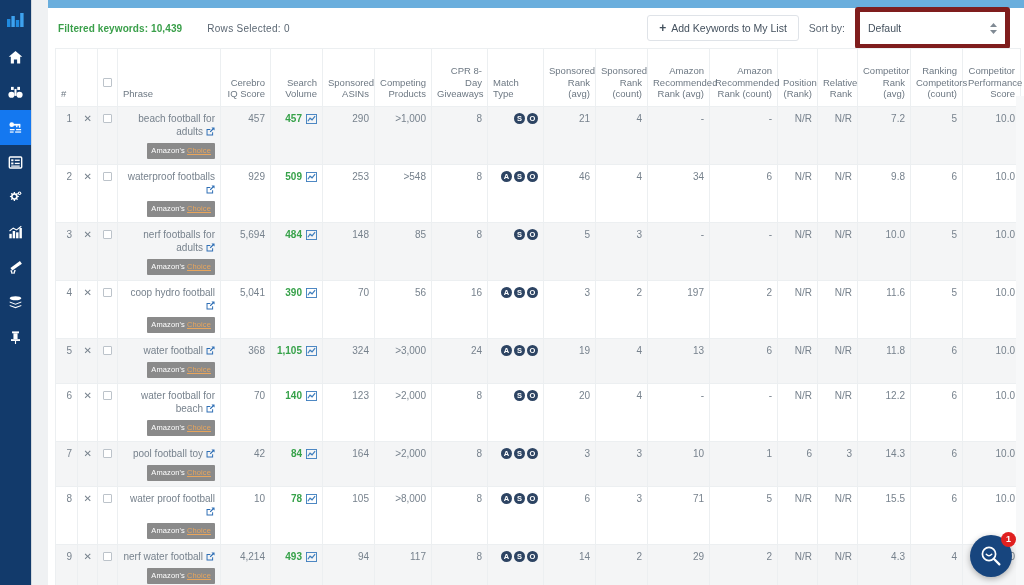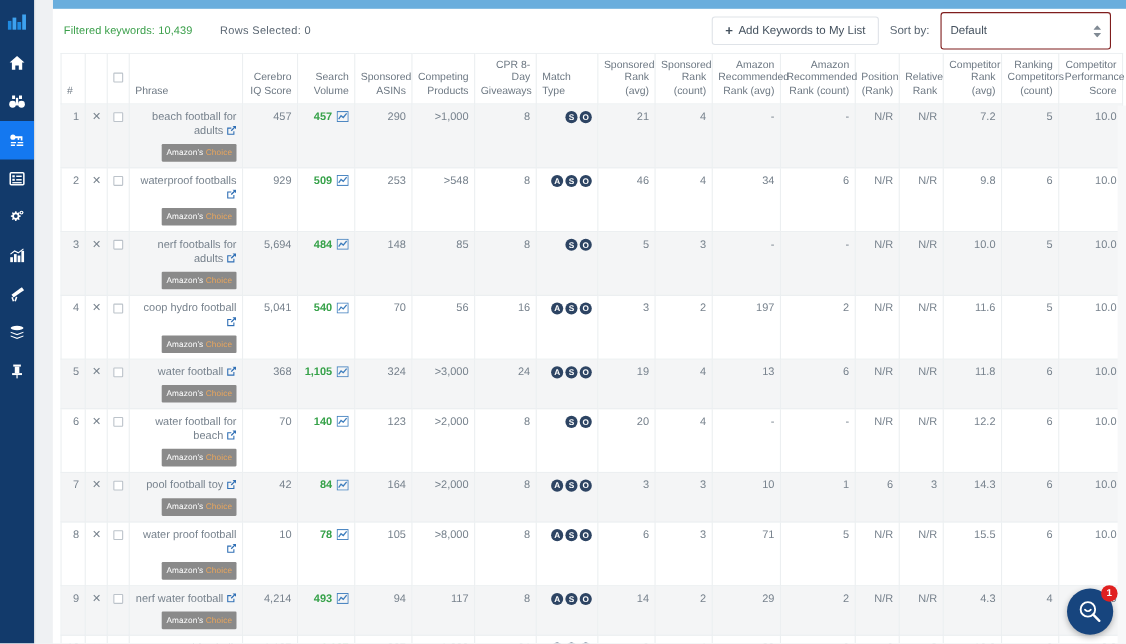--- a/index.html
+++ b/index.html
@@ -48,39 +48,39 @@
     height: 8px; width: 100%;
     background: #6aaedd;
   }
   #toolbar {
     height: 40px; width: 100%;
     display: flex; align-items: center;
     padding: 0 14px 0 10px;
     position: relative;
   }
   .filtered-kw {
-    font-size: 10px; font-weight: normal; color: #3a9f4a;
+    font-size: 10px; font-weight: bold; color: #3a9f4a;
     letter-spacing: .1px;
   }
   .rows-sel {
     font-size: 10px; color: #5a6672; margin-left: 25px; letter-spacing: .3px;
   }
   .toolbar-right {
     margin-left: auto; display: flex; align-items: center; gap: 10px;
   }
   .btn-add {
     border: 1px solid #dfe3e8; background: #fff; border-radius: 3px;
     font-size: 10.5px; color: #44515e; padding: 6px 11px;
     display: flex; align-items: center; gap: 5px; cursor: pointer;
     font-family: "Liberation Sans", sans-serif;
   }
   .btn-add .plus { font-size: 12px; font-weight: bold; line-height: 1; }
   .sort-label { font-size: 10.5px; color: #5a6672; }
   .sort-select {
-    border: 1px solid #7f1d1d; background: #fff; border-radius: 3px;
+    border: 5px solid #7f1d1d; background: #fff; border-radius: 3px;
     font-size: 10.5px; color: #44515e; width: 155px; height: 24px;
     display: flex; align-items: center; padding: 16px 8px; cursor: pointer;
     position: relative;
     gap: 44px;
   }
   .sort-select .caret {
     margin-left: auto; display: flex; flex-direction: column; line-height: 5px;
     font-size: 7px; color: #808a94;
   }
 
@@ -93,21 +93,21 @@
     margin-left: 7px;
     font-size: 10px;
   }
   table.kwtable th {
     border: 1px solid #eceff1;
     background: #fff;
     color: #6d7883;
     font-weight: normal;
     font-size: 9.5px;
     vertical-align: bottom;
-    padding: 4px 5px 6px 5px;
+    padding: 16px 5px 6px 5px;
     height: 46px;
     line-height: 11.5px;
     text-align: right;
   }
   table.kwtable th.ta-left { text-align: left; }
   table.kwtable th.ta-center { text-align: left; }
   table.kwtable td {
     border: 1px solid #eceff1;
     padding: 5px 5px;
     color: #77828d;
@@ -126,21 +126,21 @@
   .chk {
     width: 9px; height: 9px; border: 1px solid #bcc3ca; border-radius: 1px;
     background: #fff; display: inline-block; vertical-align: middle; cursor: pointer;
   }
   .ext-ico { display: inline-block; margin-left: 3px; vertical-align: -1px; cursor: pointer; }
   .az-badge {
     display: inline-block; background: #8a8a8a; color: #ffffff;
     font-size: 7.5px; padding: 1px 4px 2px 4px; margin-top: 4px;
     border-radius: 1px; letter-spacing: .1px; white-space: nowrap;
   }
-  .az-badge .choice { color: #e8a55c; }
+  .az-badge .choice { color: #e8a55c; text-decoration: underline; }
   .sv-wrap { white-space: nowrap; }
   .sv-num { color: #37a24a; font-weight: bold; }
   .sv-ico { display: inline-block; margin-left: 4px; vertical-align: -2px; cursor: pointer; }
   .mbadge {
     display: inline-block; width: 11px; height: 11px; border-radius: 50%;
     background: #2d4463; color: #fff; font-size: 7.5px; font-weight: bold;
     line-height: 11px; text-align: center; margin-left: 2px; vertical-align: middle;
     font-family: "Liberation Sans", sans-serif;
   }
 
@@ -434,21 +434,21 @@
             </tr>
             <tr class="">
               <td class="c-idx">4</td>
               <td class="c-x">✕</td>
               <td class="c-chk"><span class="chk"></span></td>
               <td class="c-phrase"><span>coop hydro football</span><span class="ext-ico"><svg width="9" height="9" viewBox="0 0 10 10">
                     <path d="M0.6 2.2 h4.2 v1.1 h-3.1 v5.1 h5.1 v-2.6 h1.1 v3.7 h-7.3 Z" fill="#2f6fb5"></path>
                     <path d="M6.0 0.5 h3.5 v3.5 l-1.25 -1.25 -3.1 3.1 -0.95 -0.95 3.1 -3.1 Z" fill="#2f6fb5"></path>
                   </svg></span><div><span class="az-badge"><span>Amazon's</span> <span class="choice">Choice</span></span></div></td>
               <td>5,041</td>
-              <td><span class="sv-wrap"><span class="sv-num">540</span><span class="sv-ico"><svg width="11" height="10" viewBox="0 0 12 11">
+              <td><span class="sv-wrap"><span class="sv-num">390</span><span class="sv-ico"><svg width="11" height="10" viewBox="0 0 12 11">
                       <rect x="0.5" y="0.5" width="11" height="10" fill="none" stroke="#3d7dbd" stroke-width="1"></rect>
                       <path d="M2 8 L4.4 4.6 L6.6 6.4 L10 2.3" fill="none" stroke="#3d7dbd" stroke-width="1.3"></path>
                     </svg></span></span></td>
               <td>70</td>
               <td>56</td>
               <td>16</td>
               <td class="c-match"><span class="mbadge">A</span><span class="mbadge">S</span><span class="mbadge">O</span></td>
               <td>3</td>
               <td>2</td>
               <td>197</td>

